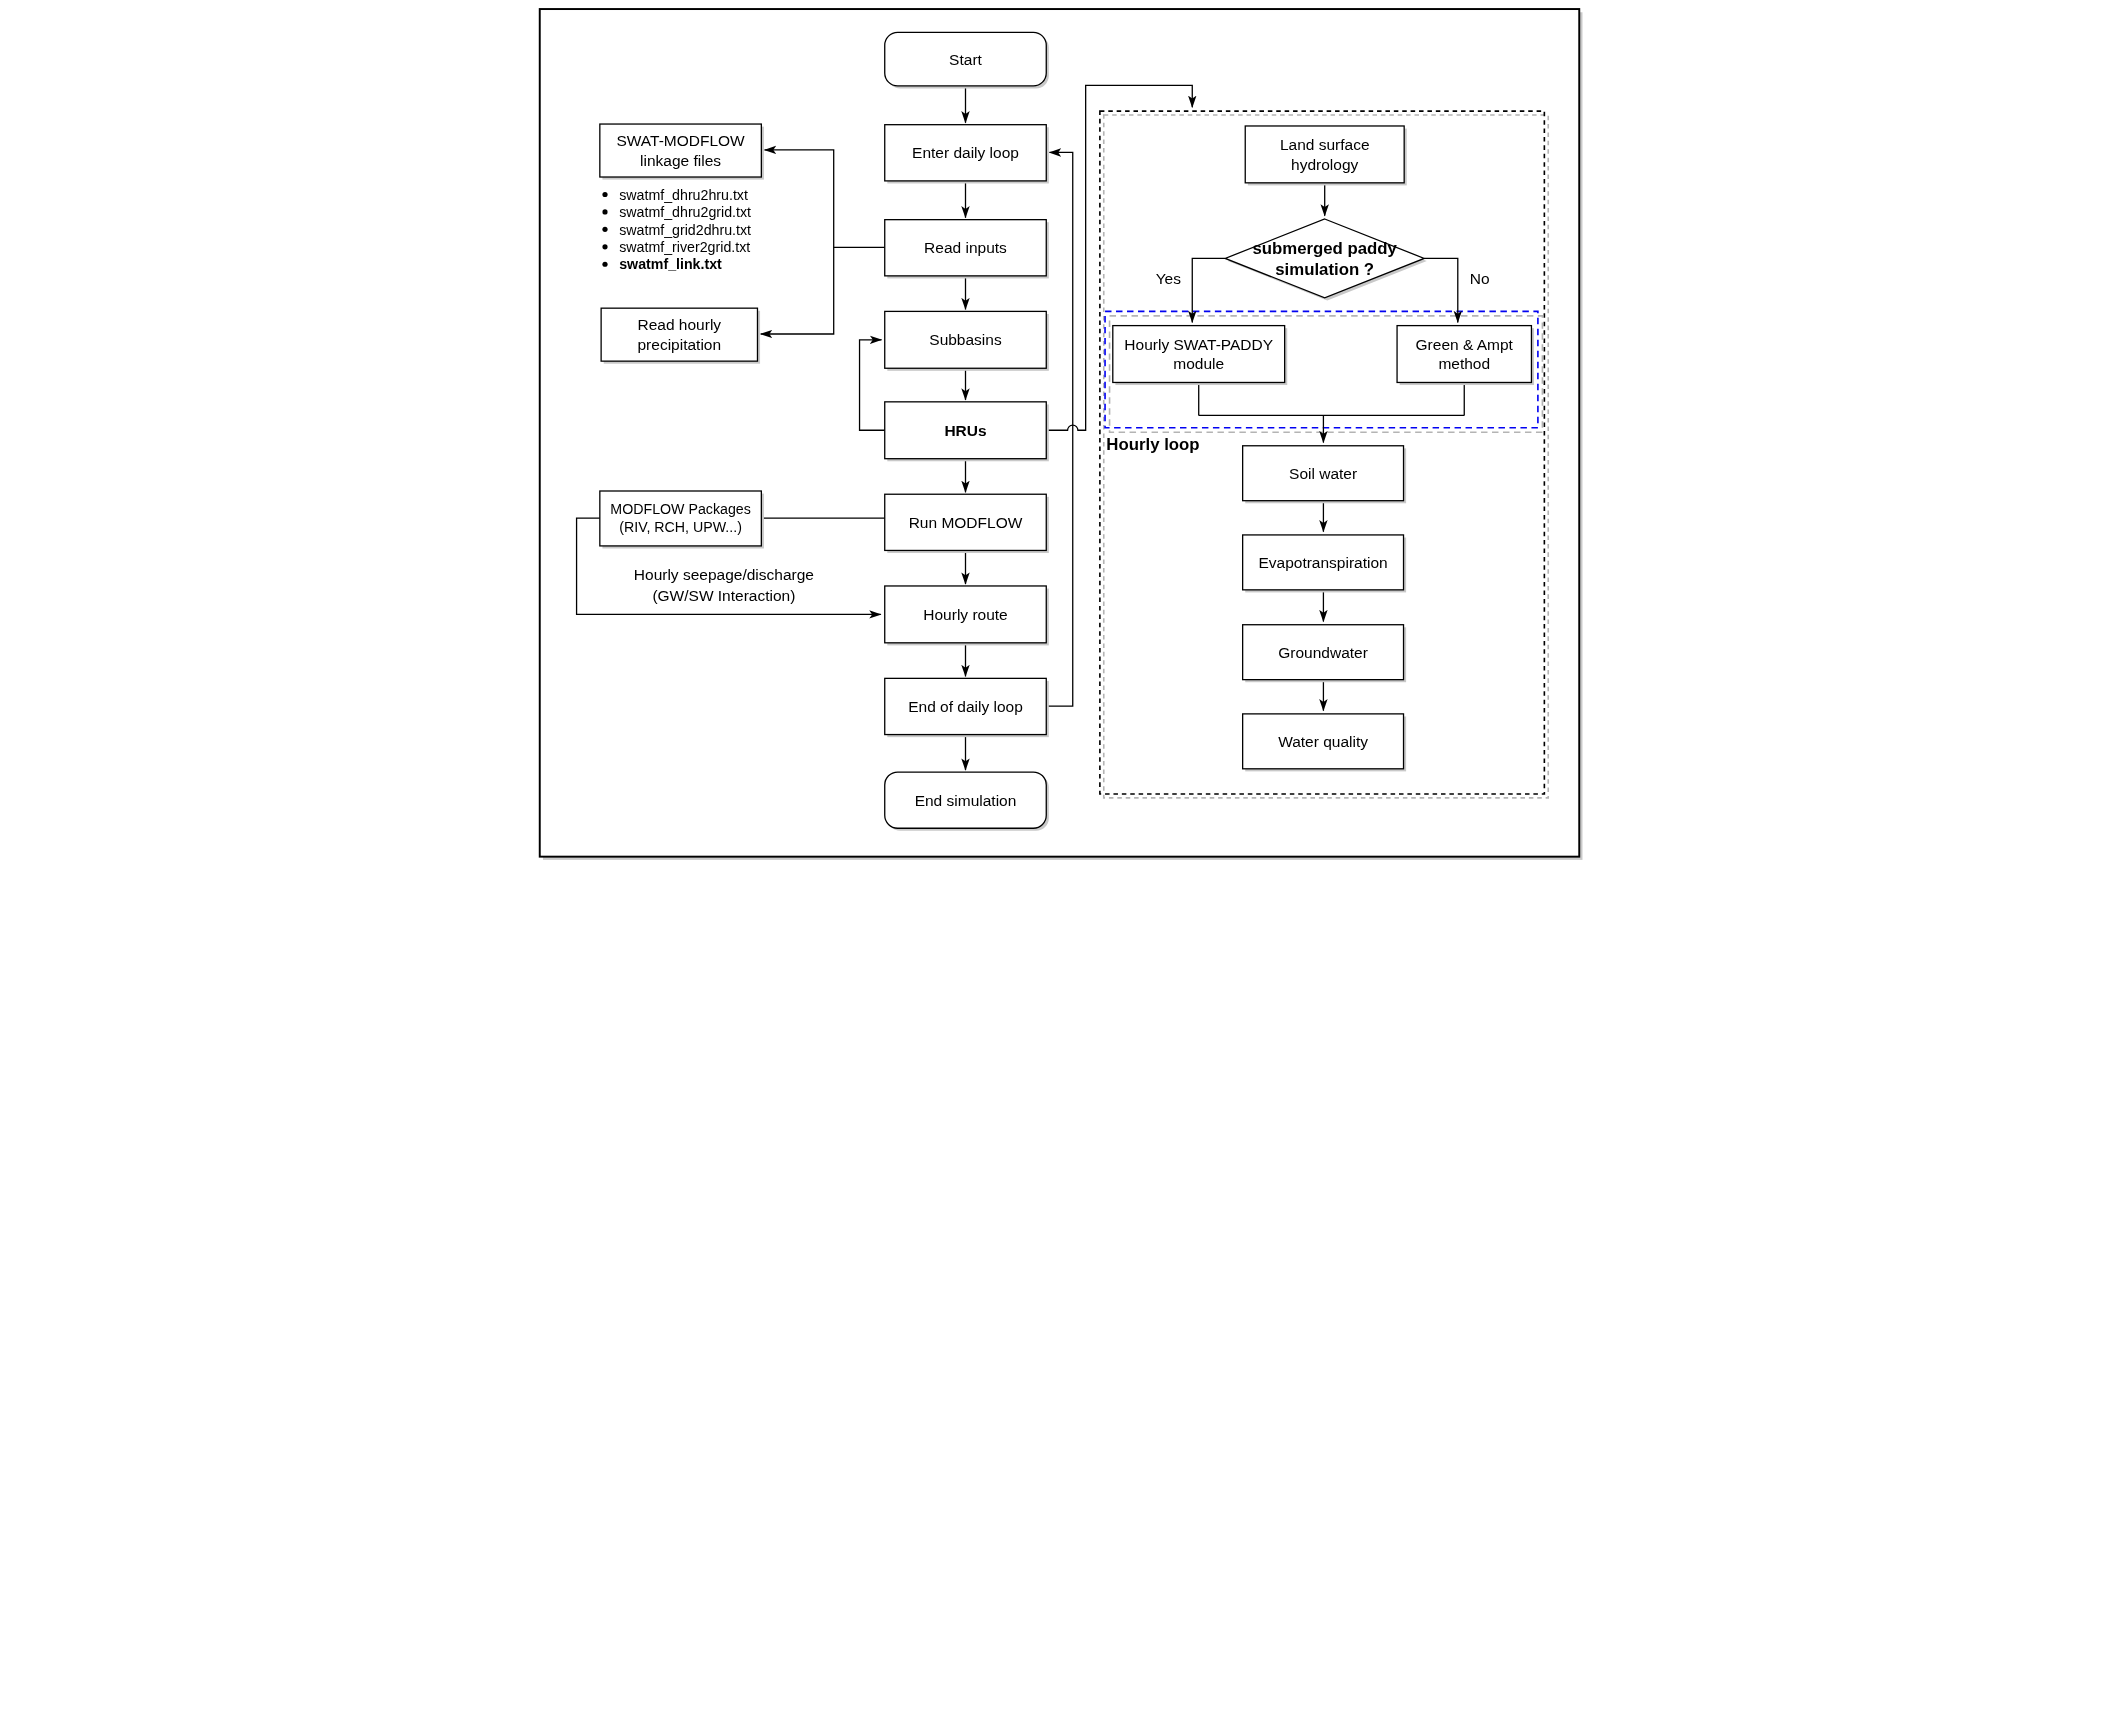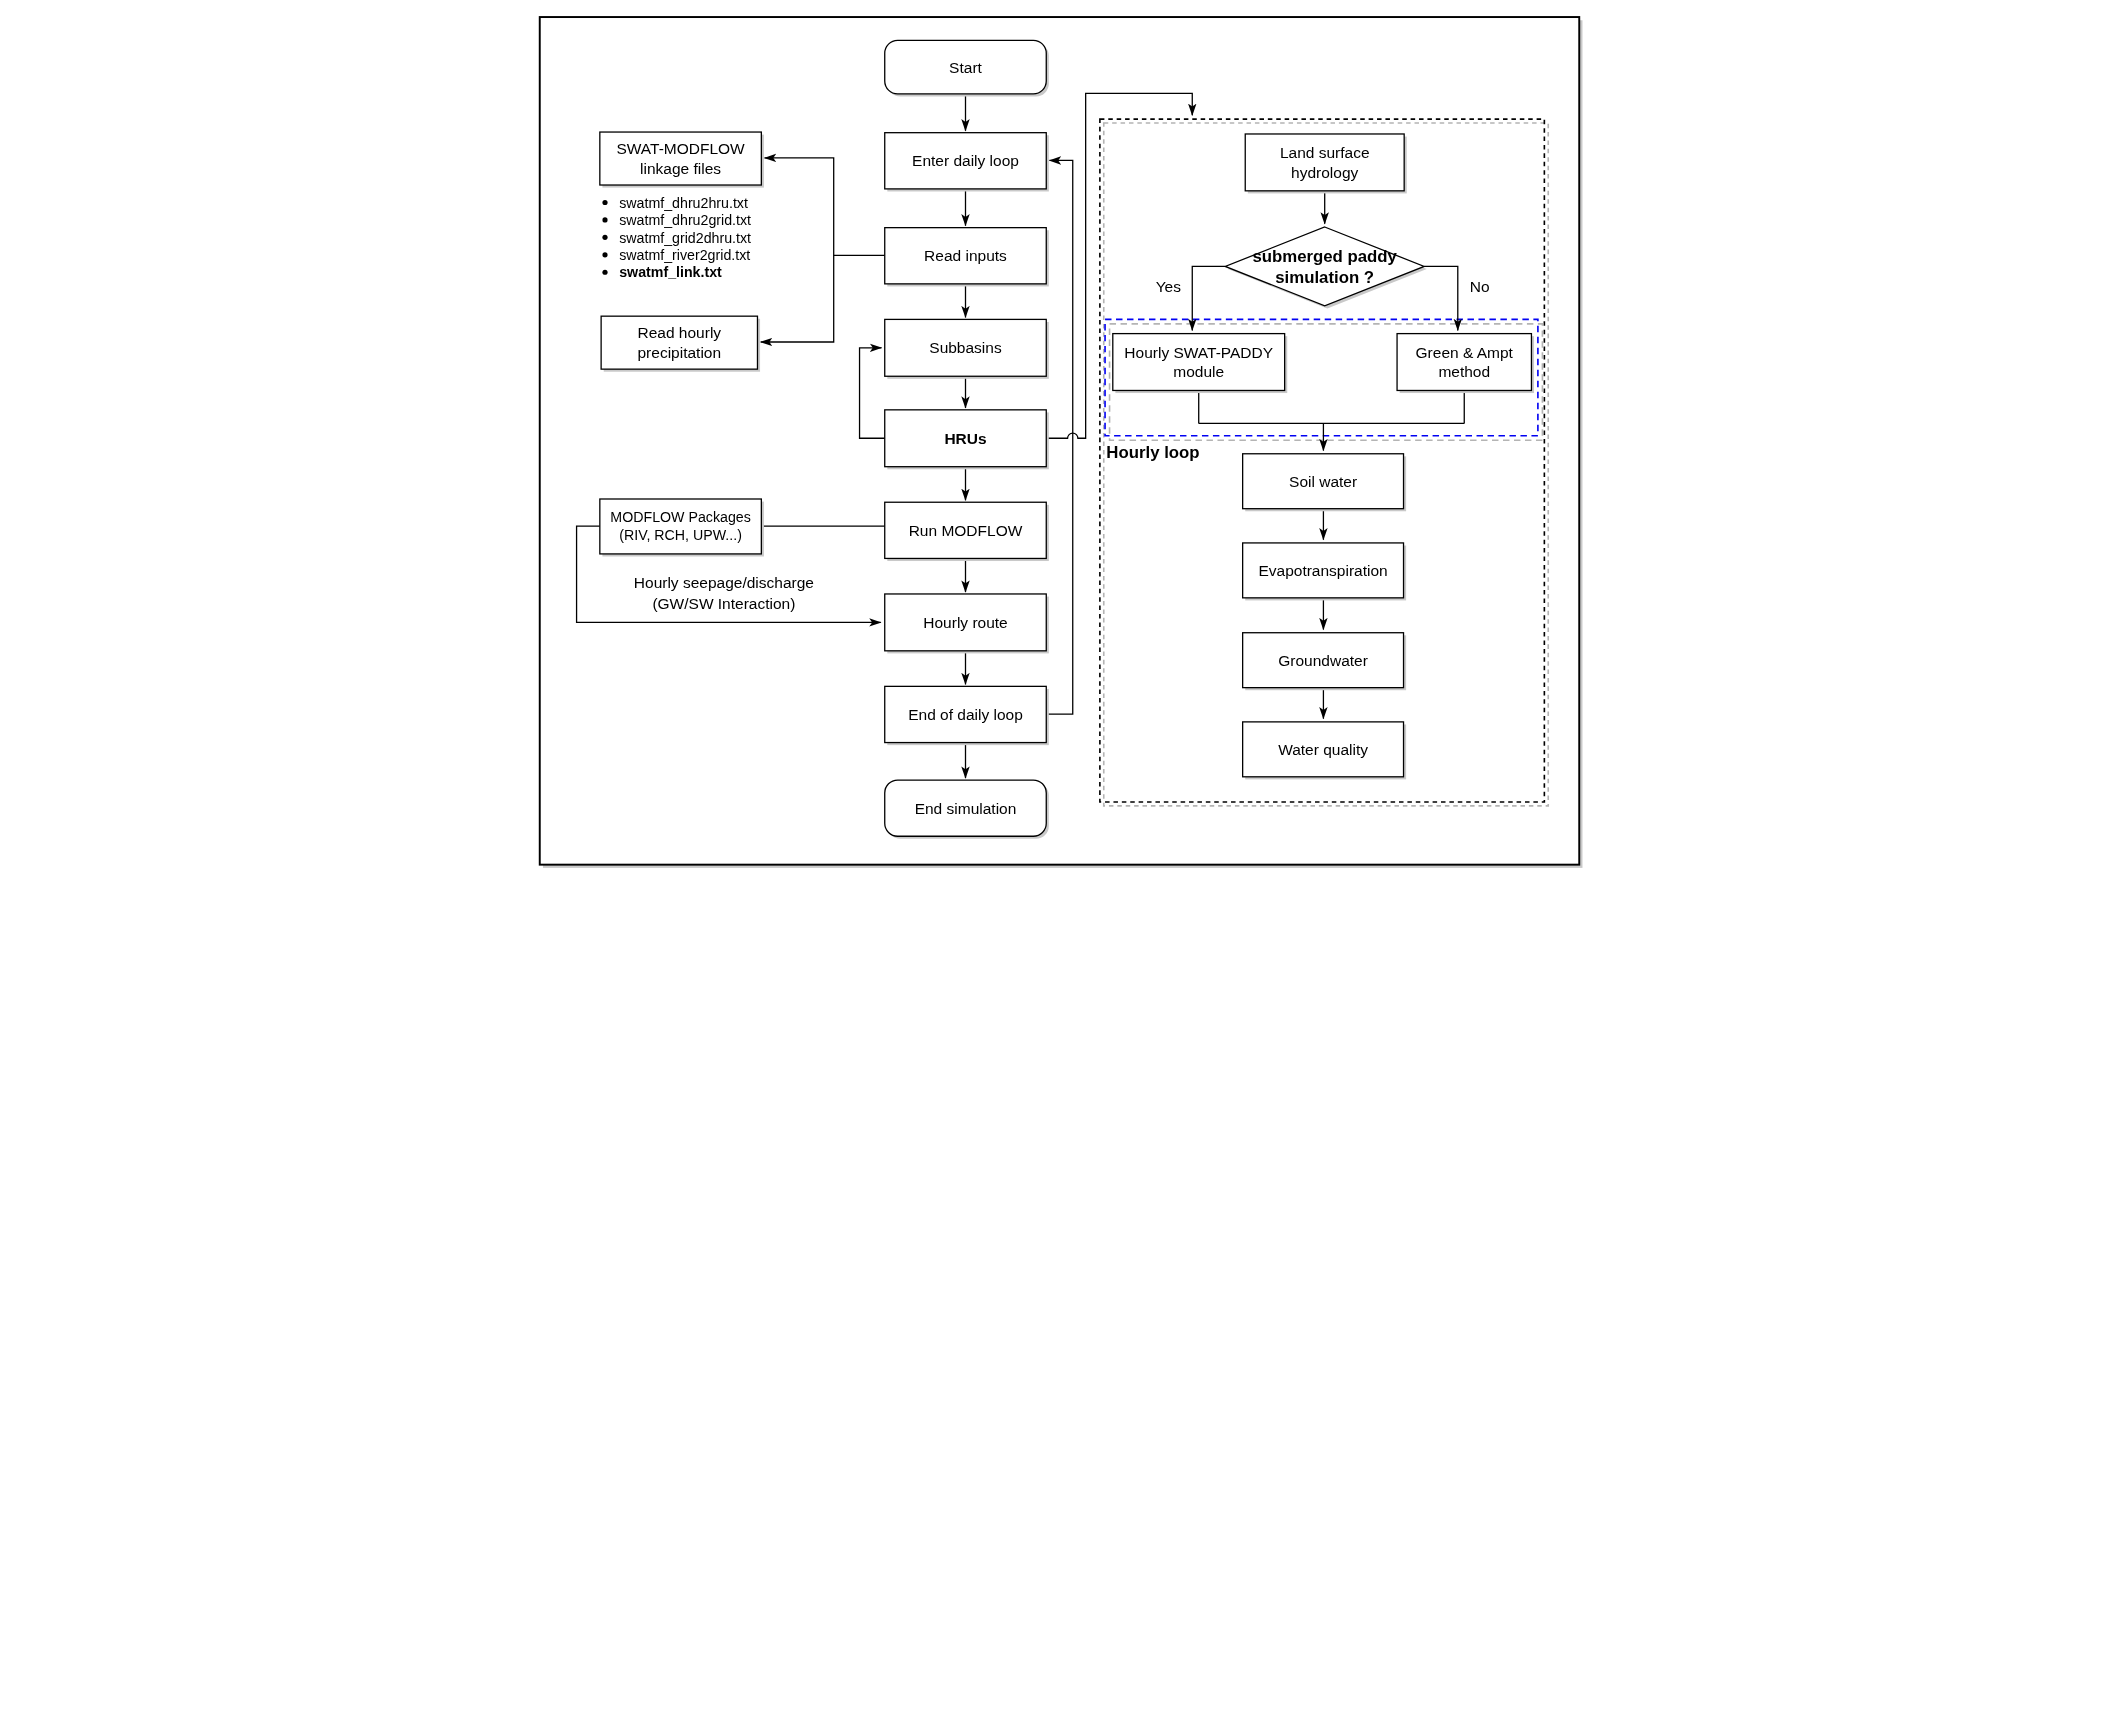--- a/index.html
+++ b/index.html
@@ -1,17 +1,17 @@
 <!DOCTYPE html>
 <html style="font-size:10.3px"><head>
 <meta charset="utf-8">
 <style>
   html,body{margin:0;padding:0;background:#ffffff;}
   body{font-family:"Liberation Sans","DejaVu Sans",sans-serif;}
-  .page{width:1059px;margin:8px auto;}
+  .page{width:1059px;margin:0 auto;}
   svg{display:block;}
   text{fill:#000;}
 </style>
 </head>
 <body>
 
 <div class="page">
   <svg id="flow" width="1059" height="867" viewBox="0 0 1639 1342" xmlns="http://www.w3.org/2000/svg">
     <defs>
       <marker id="arw" markerUnits="userSpaceOnUse" markerWidth="22" markerHeight="16" refX="18" refY="7" orient="auto">

